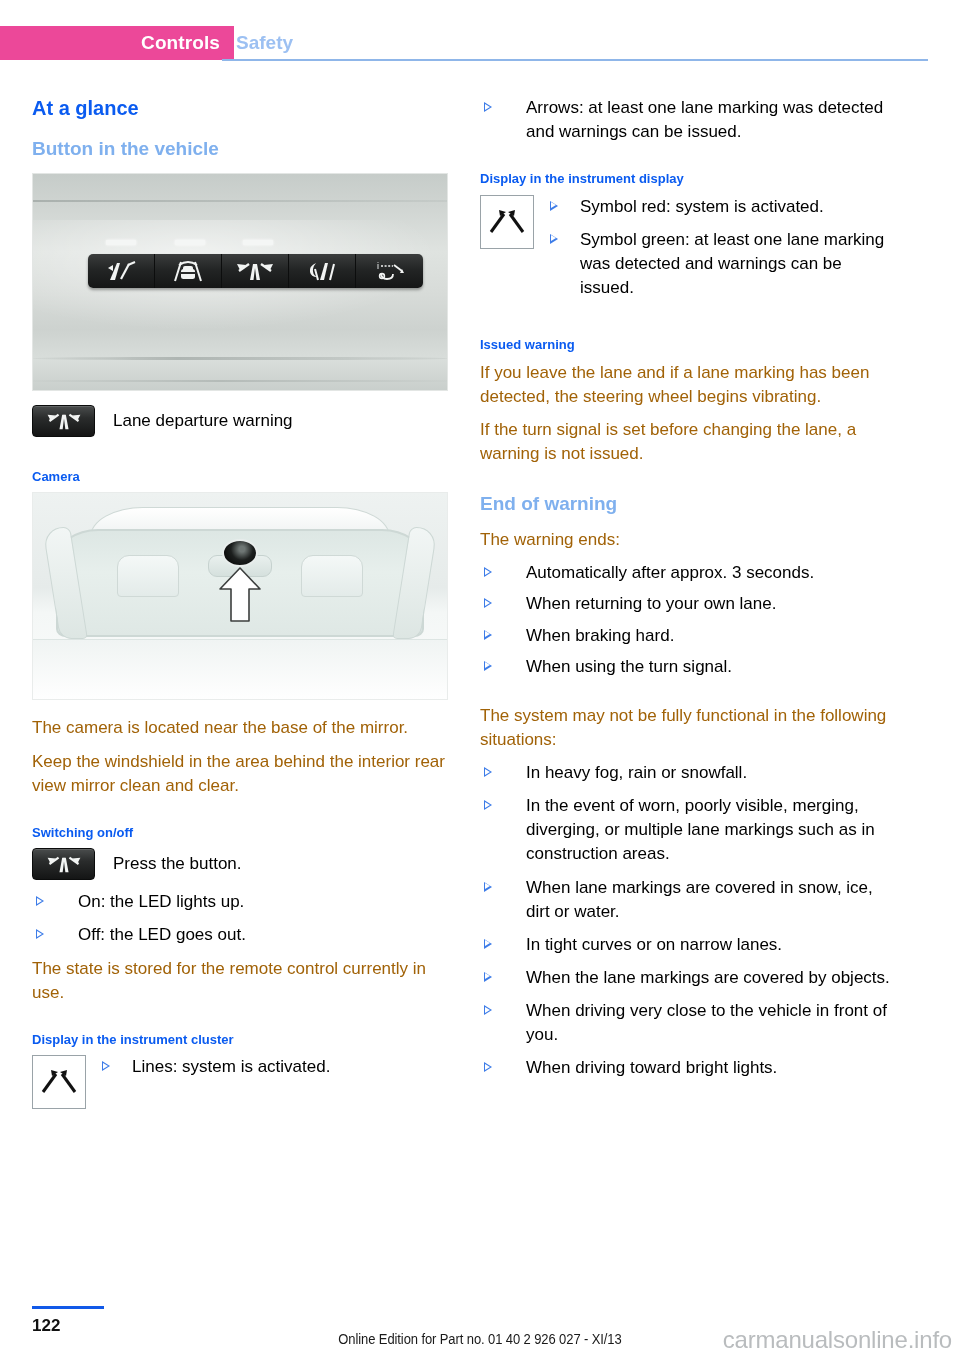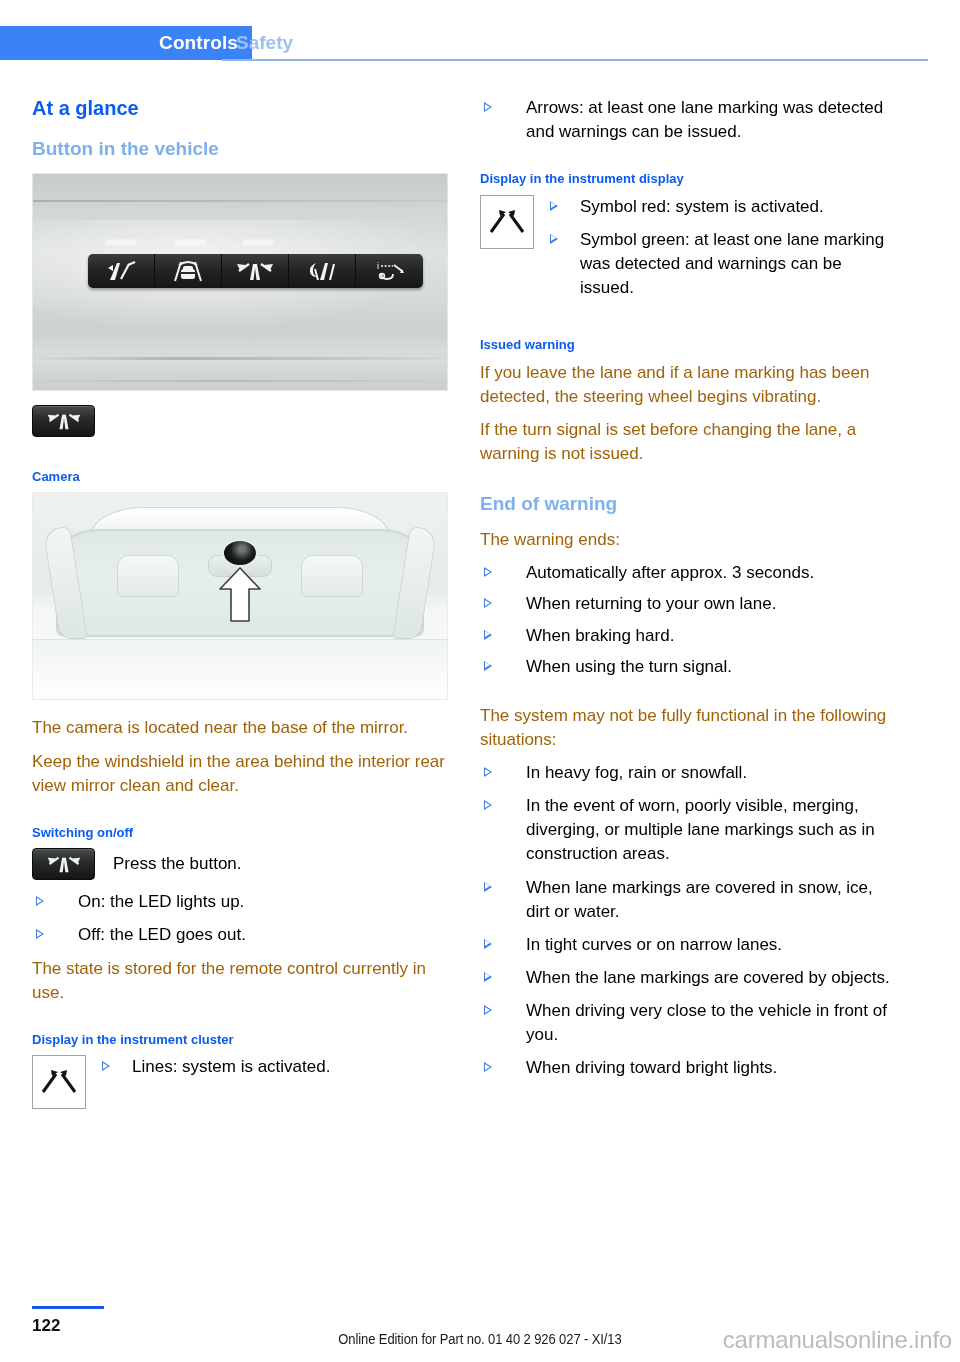--- a/index.html
+++ b/index.html
@@ -7,22 +7,22 @@
     width: 960px; height: 1362px;
     background: #ffffff;
     font-family: "Liberation Sans", sans-serif;
     -webkit-font-smoothing: antialiased;
   }
   .page { position: relative; width: 960px; height: 1362px; overflow: hidden; }
 
   
   .header { position: absolute; left: 0; top: 26px; width: 960px; height: 34px; }
   .tab-active {
-    position: absolute; left: 0; top: 0; height: 34px; width: 252px;
-    background: #3b82f6; color: #ffffff;
+    position: absolute; left: 0; top: 0; height: 34px; width: 234px;
+    background: #ec4899; color: #ffffff;
     font-size: 19px; font-weight: bold; letter-spacing: .1px;
     display: flex; align-items: center; justify-content: flex-end;
     padding-right: 14px;
   }
   .tab-inactive {
     position: absolute; left: 236px; top: 0; height: 34px;
     color: #9cc0f2; font-size: 19px; font-weight: bold;
     display: flex; align-items: center;
   }
   .header-rule {
@@ -311,20 +311,21 @@
       <div class="btn-icon">
         <svg width="38" height="20" viewBox="0 0 38 22">
           <path d="M14 20 L17 4 L19.5 4 L17.5 20 Z" fill="#f2f4f3"></path>
           <path d="M24 20 L21 4 L18.5 4 L20.5 20 Z" fill="#f2f4f3"></path>
           <path d="M3 11 L13 4" stroke="#f2f4f3" stroke-width="2.4" fill="none"></path>
           <path d="M1 4 l9 1 l-6 5 z" fill="#f2f4f3"></path>
           <path d="M35 11 L25 4" stroke="#f2f4f3" stroke-width="2.4" fill="none"></path>
           <path d="M37 4 l-9 1 l6 5 z" fill="#f2f4f3"></path>
         </svg>
       </div>
+      <div class="icon-label">Lane departure warning</div>
     </div>
 
     <div class="spacer-22"></div>
 
     <h2 class="h-sec">Camera</h2>
 
     <div class="fig-camera">
       <div class="roof"></div>
       <div class="glass"></div>
       <div class="pillar-l"></div>

